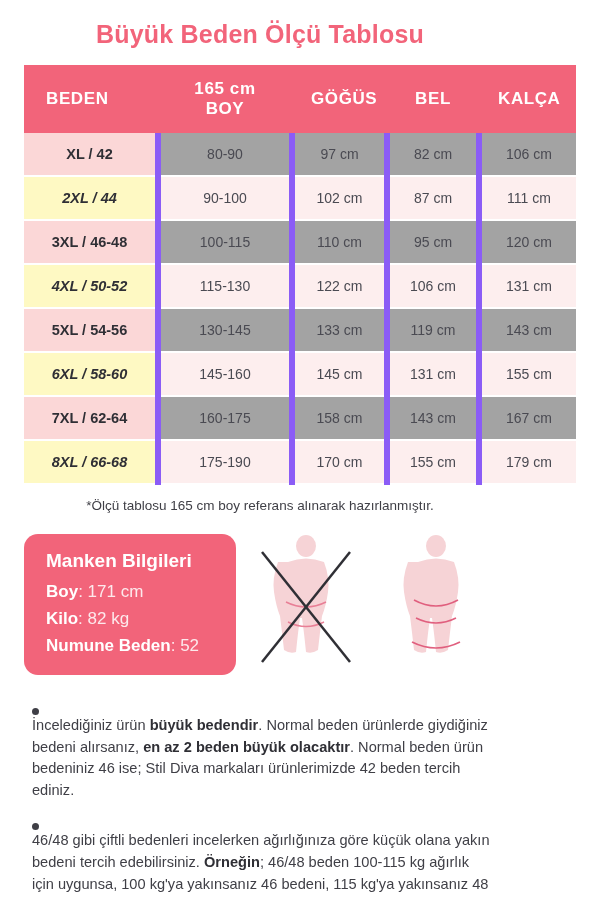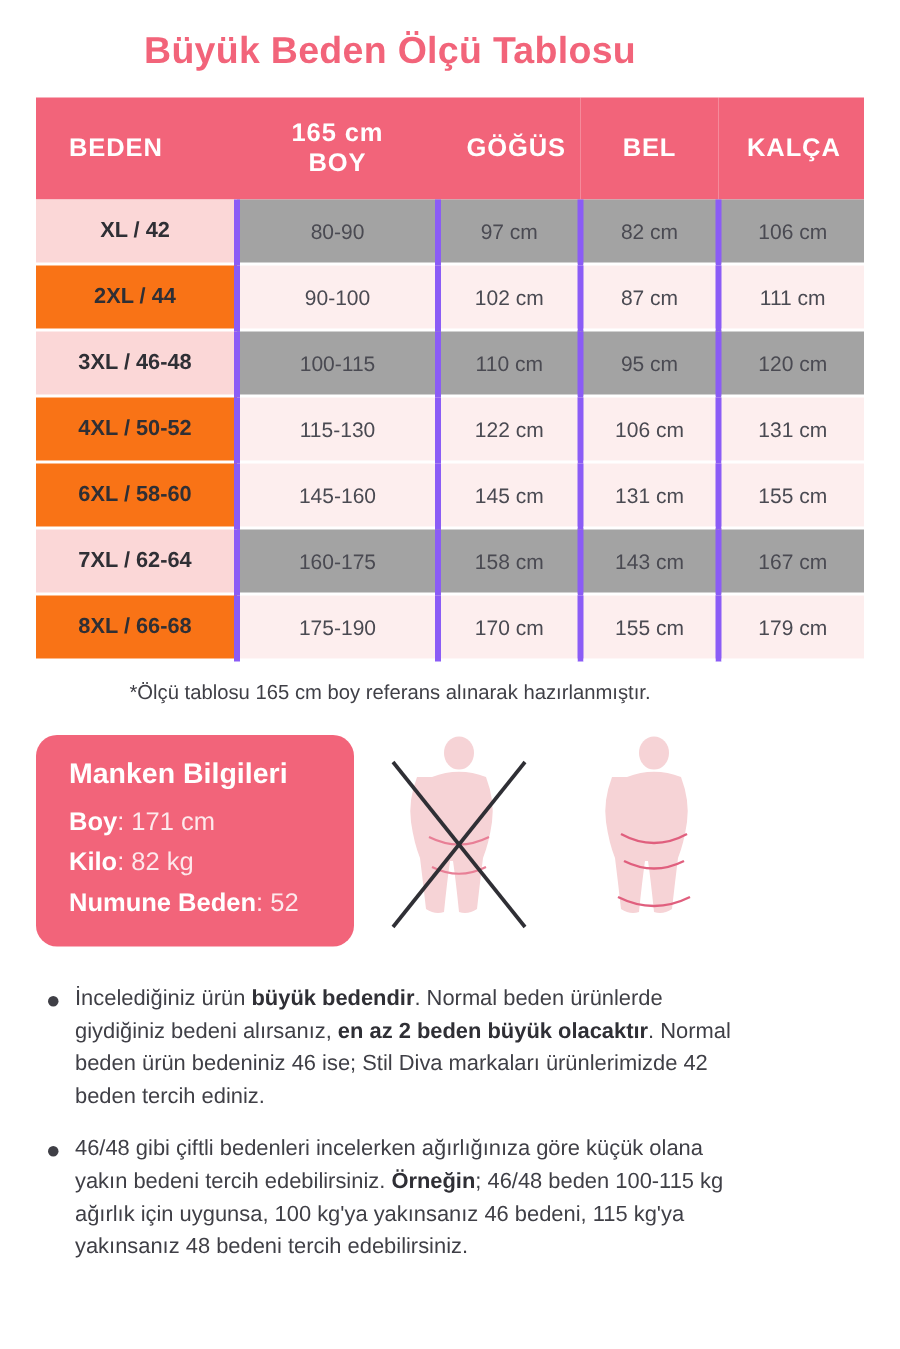--- a/index.html
+++ b/index.html
@@ -42,33 +42,33 @@
     padding: 14px 19px;
     text-align: center;
     border: none;
   }
   table.size-table th:first-child { text-align: left; padding-left: 22px; }
   table.size-table td {
     text-align: center;
     font-size: 14px;
     padding: 13px 4px;
     color: #4a4a52;
-    border-right: 4px solid #8b5cf6;
+    border-right: 6px solid #8b5cf6;
     border-bottom: 2px solid #ffffff;
   }
   table.size-table td:last-child { border-right: none; }
   table.size-table td.beden {
     font-weight: bold;
     color: #2f2f35;
     font-size: 14.5px;
   }
   .row-a td { background: #a3a3a3; }
   .row-b td { background: #fdeeee; }
   .row-a td.beden { background: #fbd7d7; }
-  .row-b td.beden { background: #f97316; }
+  .row-b td.beden { background: #fef9c3; font-style: italic; }
 
   .col1 { width: 134px; }
   .col2 { width: 134px; }
   .col3 { width: 95px; }
   .col4 { width: 92px; }
   .col5 { width: 97px; }
 
   .note {
     text-align: center;
     font-size: 13.5px;
@@ -109,20 +109,21 @@
     align-items: center;
     gap: 10px;
     padding-left: 10px;
   }
   .bullets {
     padding: 18px 6px 0 8px;
   }
   .bullet {
     display: flex;
     margin-bottom: 14px;
+    flex-direction: column;
   }
   .dot {
     width: 7px; height: 7px;
     background: #3f3f46;
     border-radius: 50%;
     margin: 8px 11px 0 0;
     flex: 0 0 auto;
   }
   .btext {
     font-size: 14.6px;
@@ -176,20 +177,27 @@
         <td>110 cm</td>
         <td>95 cm</td>
         <td>120 cm</td>
       </tr>
       <tr class="row-b">
         <td class="beden">4XL / 50-52</td>
         <td>115-130</td>
         <td>122 cm</td>
         <td>106 cm</td>
         <td>131 cm</td>
+      </tr>
+      <tr class="row-a">
+        <td class="beden">5XL / 54-56</td>
+        <td>130-145</td>
+        <td>133 cm</td>
+        <td>119 cm</td>
+        <td>143 cm</td>
       </tr>
       <tr class="row-b">
         <td class="beden">6XL / 58-60</td>
         <td>145-160</td>
         <td>145 cm</td>
         <td>131 cm</td>
         <td>155 cm</td>
       </tr>
       <tr class="row-a">
         <td class="beden">7XL / 62-64</td>

